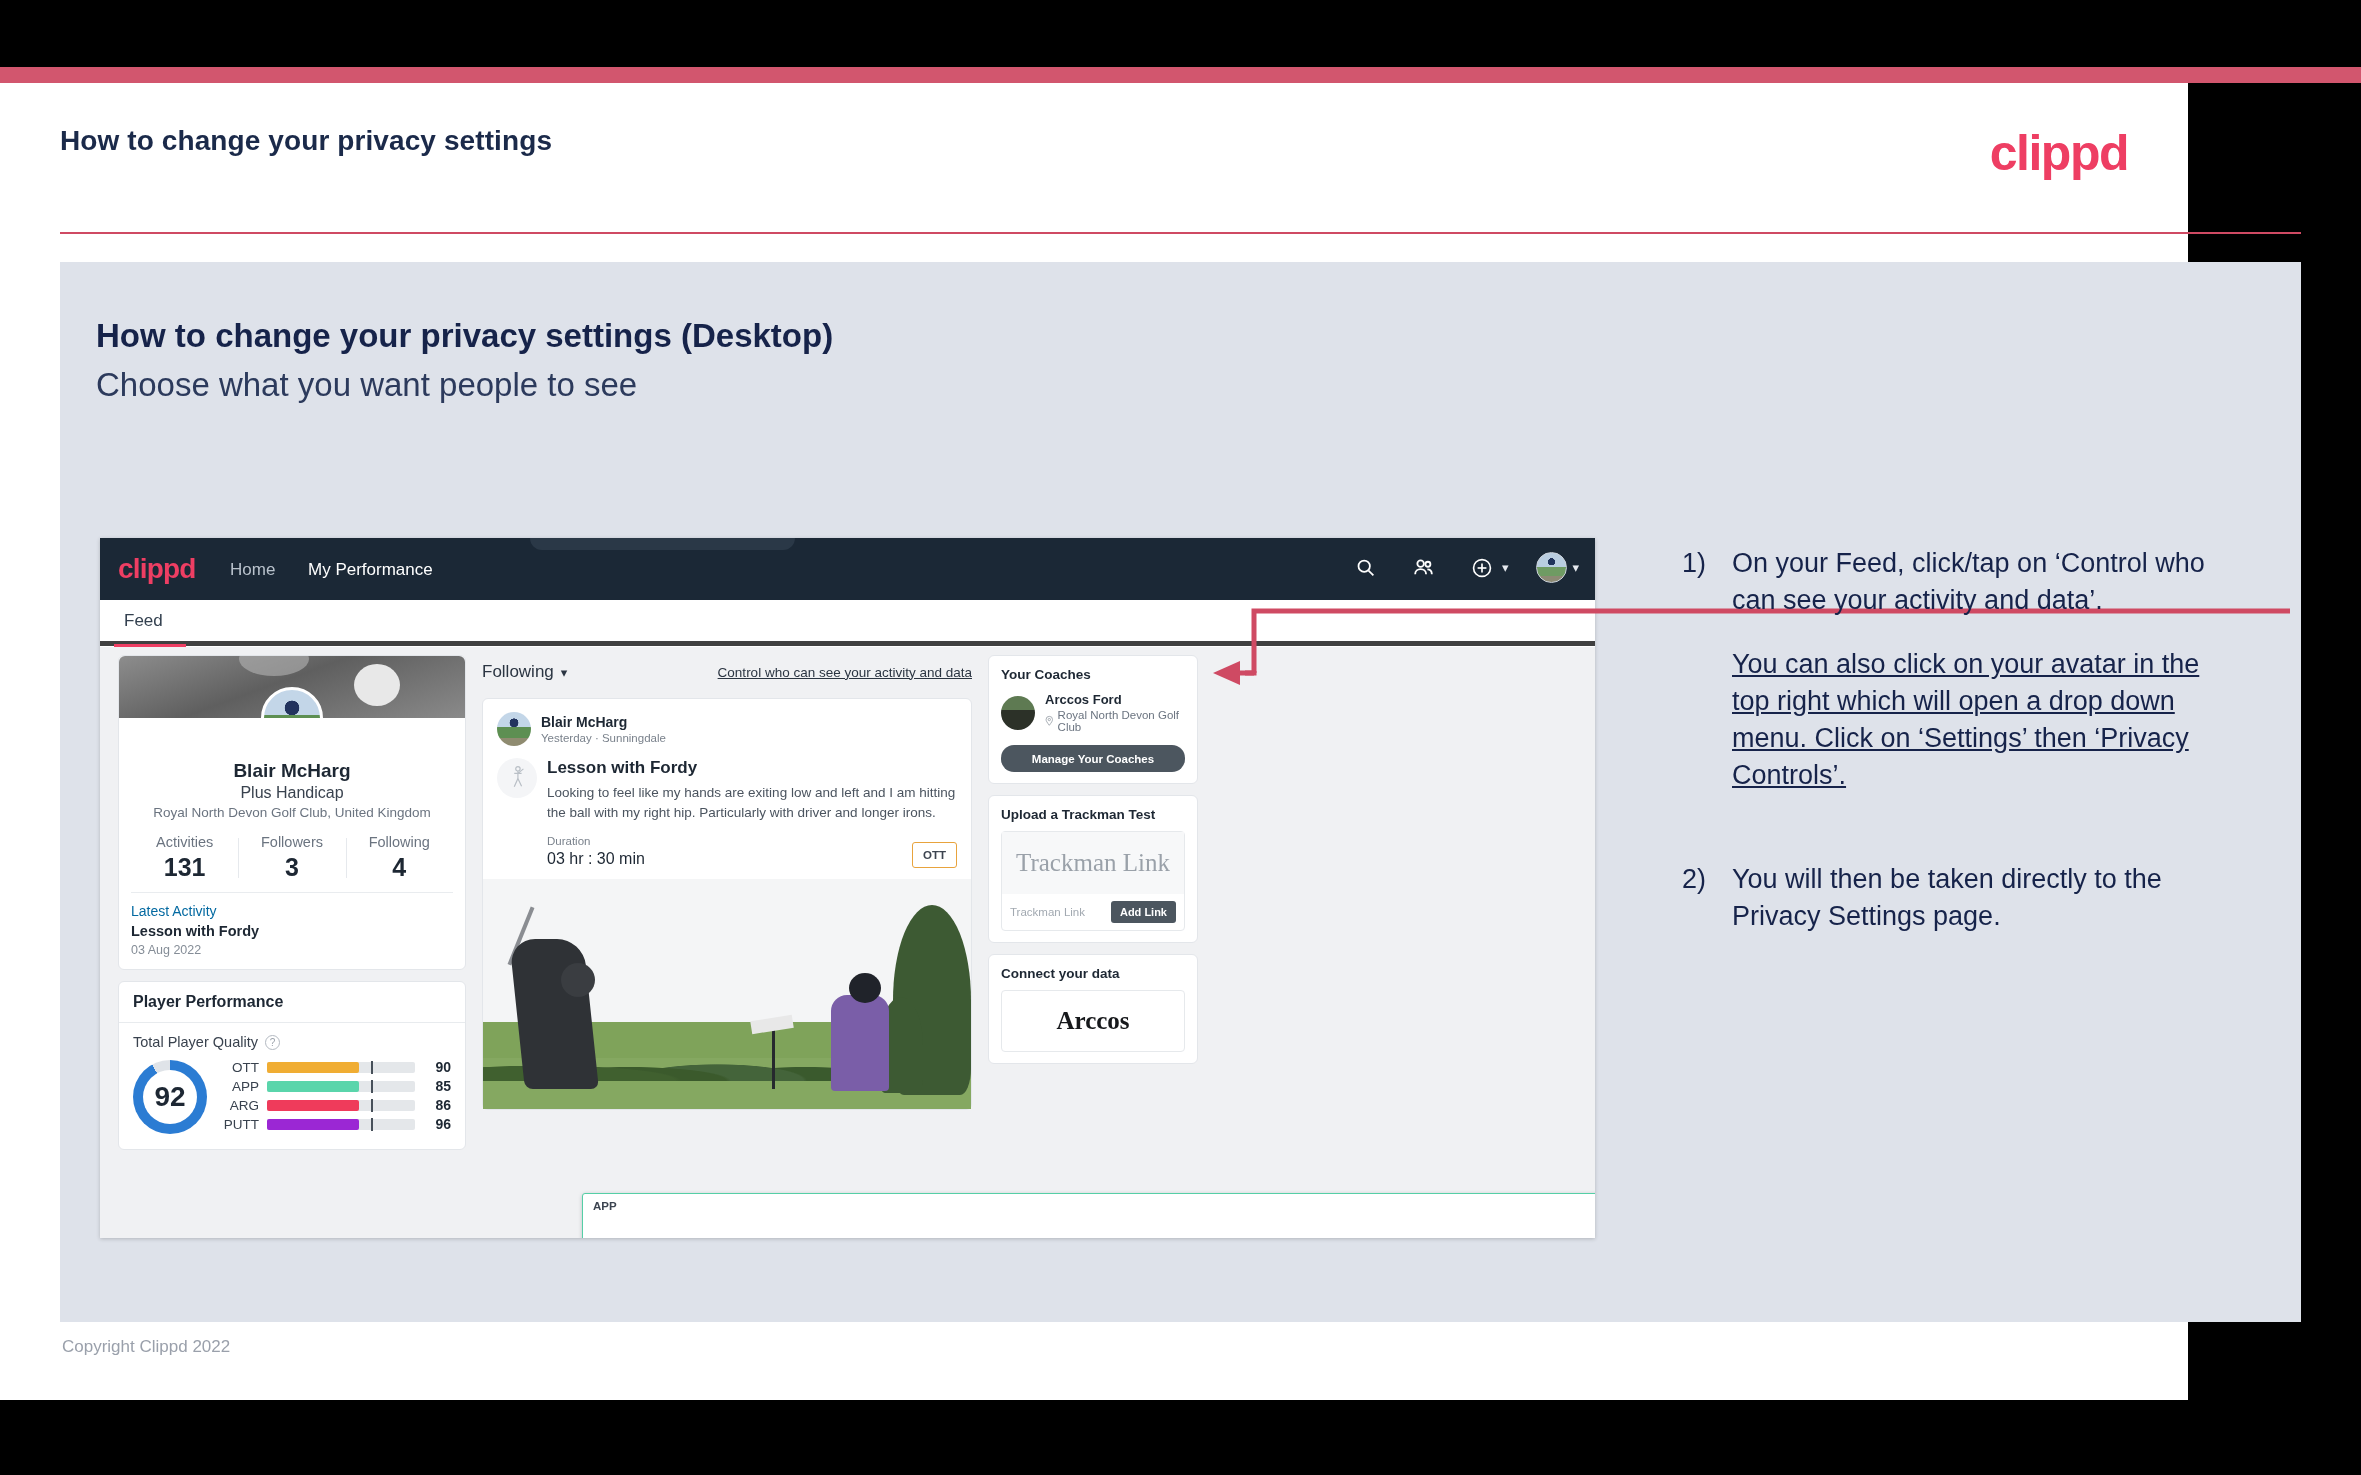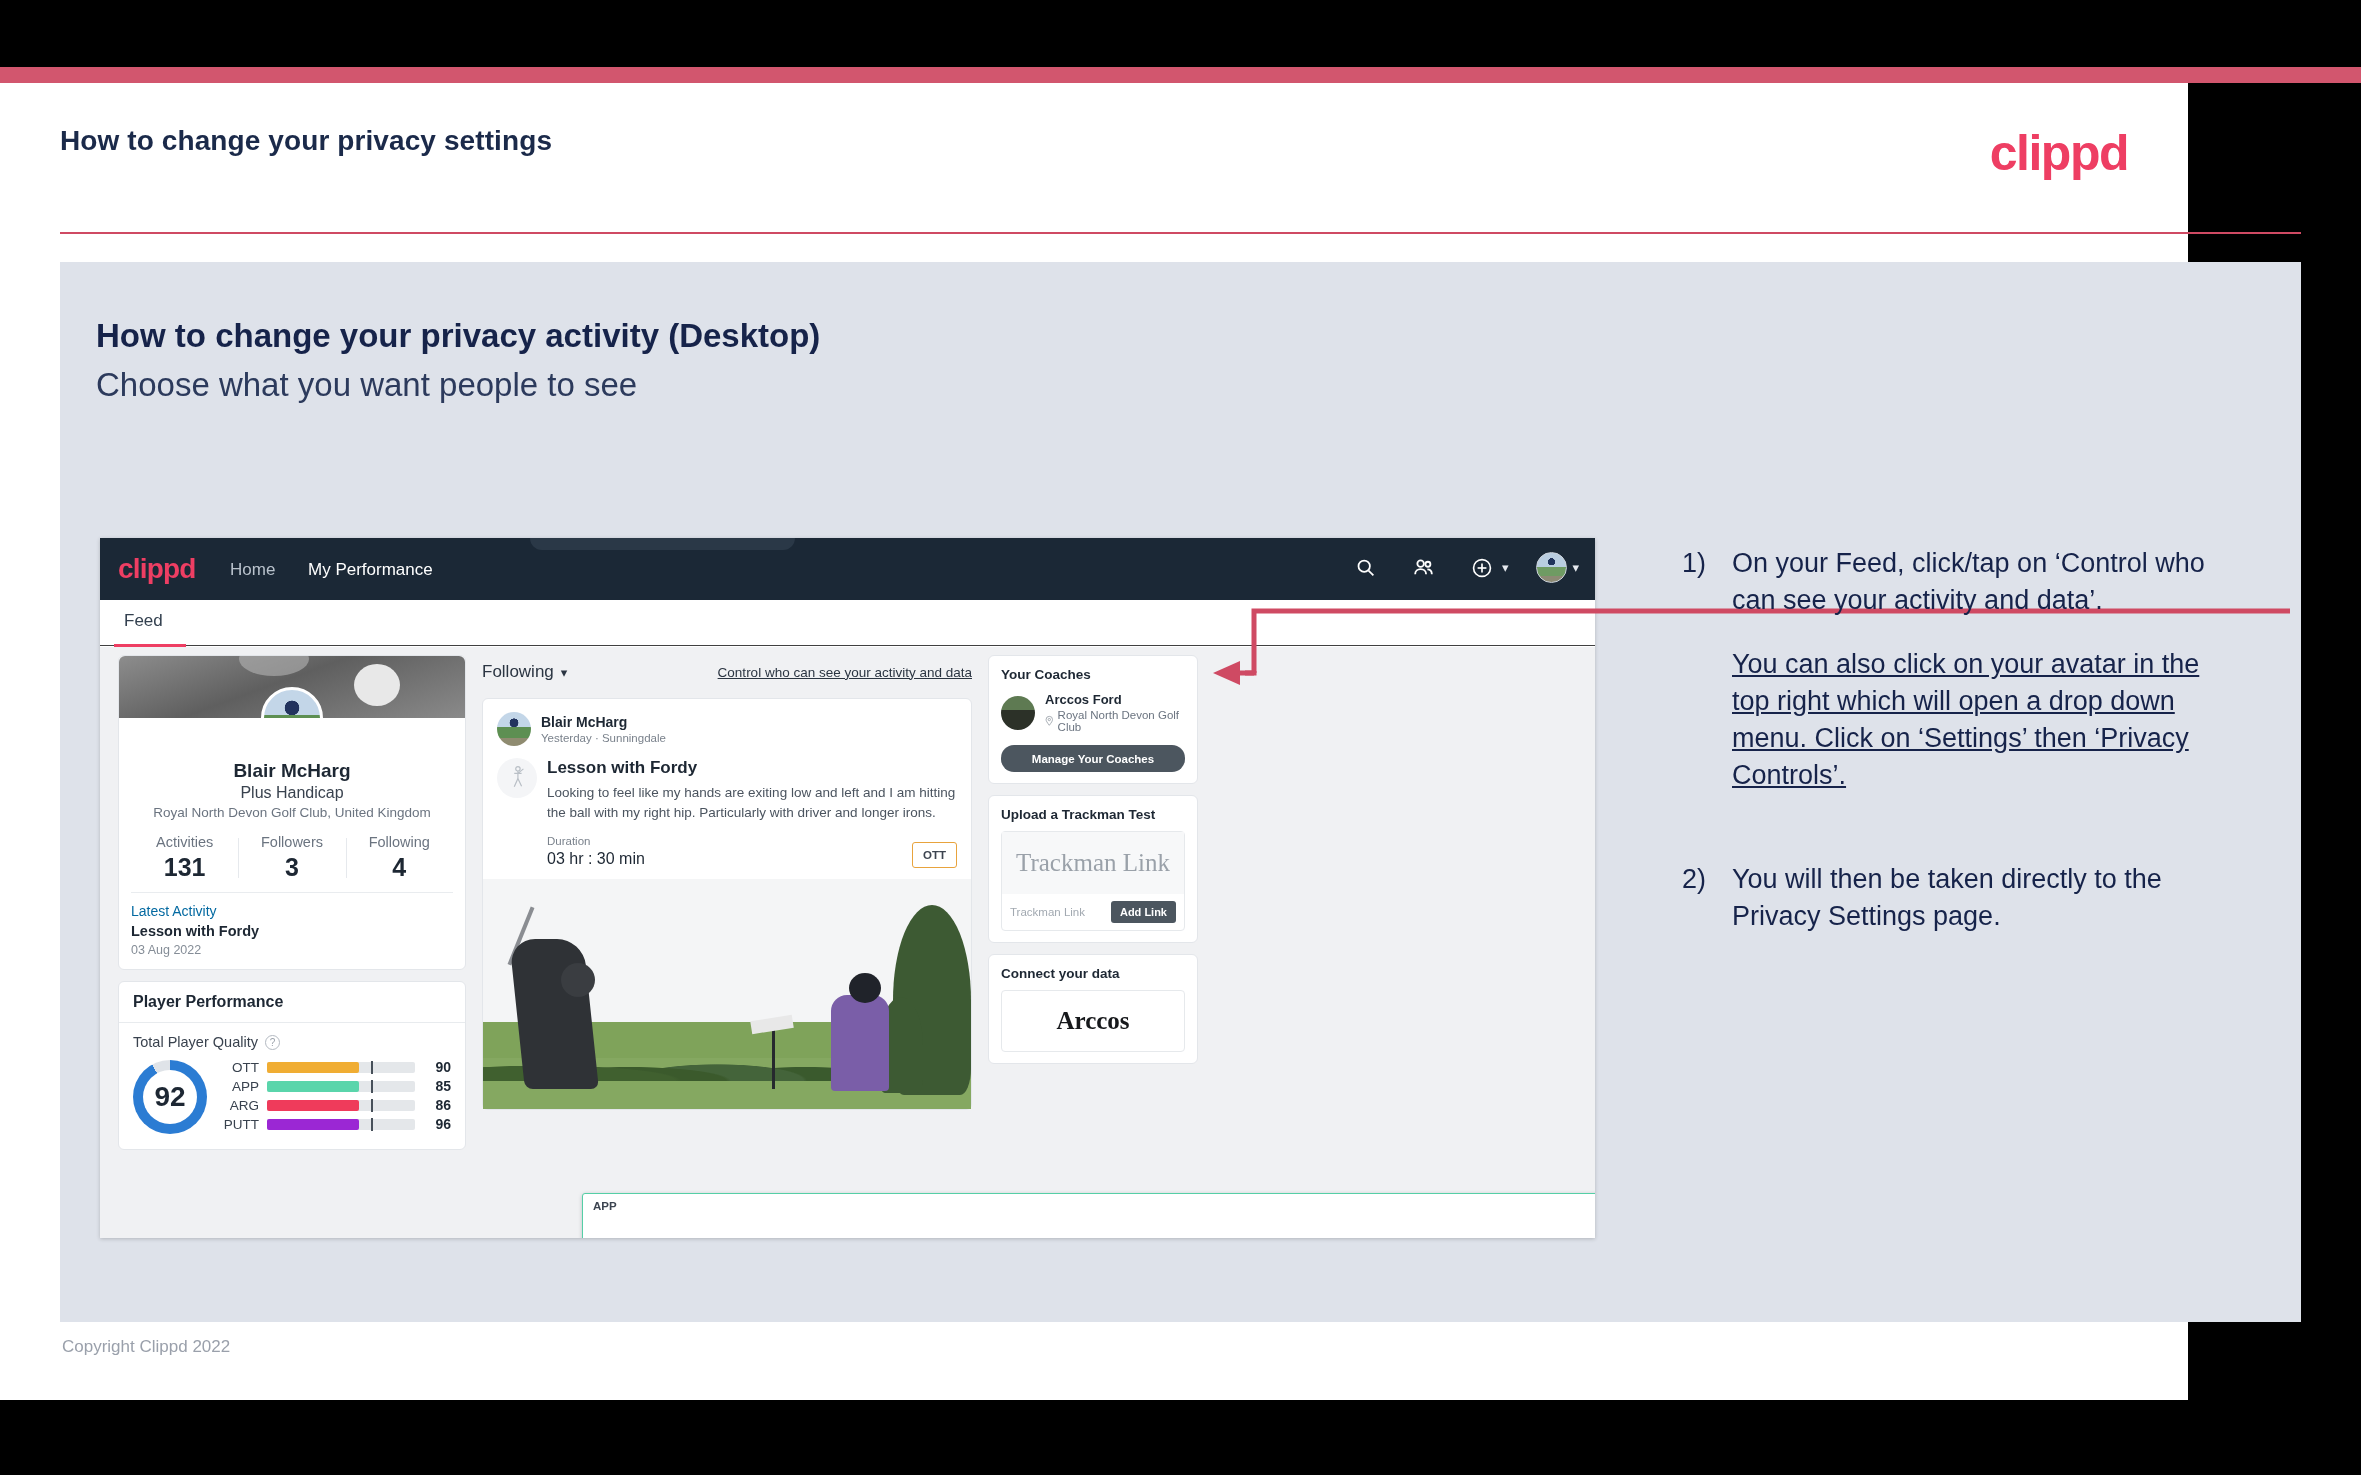--- a/index.html
+++ b/index.html
@@ -37,21 +37,21 @@
   .nav-icons { position:absolute; right:16px; top:14px; display:flex; align-items:center; gap:28px; }
   .nic { width:30px; height:30px; display:flex; align-items:center; justify-content:center; color:#fff; }
   .nic svg { display:block; }
   .chev { font-size:13px; color:#e6eaef; margin-left:5px; }
   .avatar-nav { width:31px; height:31px; border-radius:50%;
       background:
         radial-gradient(circle at 50% 30%, #20335c 0 14%, transparent 15%),
         linear-gradient(#b9cde0 0 48%, #6f9b63 48% 78%, #8d8a74 78% 100%);
       border:1px solid #cbd2da; }
 
-  .app-tabs { position:absolute; left:0; top:62px; width:1495px; height:46px; background:#fff; border-bottom:1px solid #404040; }
+  .app-tabs { position:absolute; left:0; top:62px; width:1495px; height:46px; background:#fff; border-bottom:5px solid #404040; }
   .tab-feed { position:absolute; left:24px; top:11px; font-size:17px; color:#33404f; }
   .tab-underline { position:absolute; left:14px; top:44px; width:72px; height:3px; background:#ee3e63; }
 
   .app-body { position:absolute; left:0; top:109px; width:1495px; height:591px; background:#f0f1f3; }
 
   
   .col-left { position:absolute; left:18px; top:8px; width:348px; }
   .card { background:#fff; border:1px solid #e3e6ea; border-radius:6px; }
 
   .pcard-cover { height:62px; background:linear-gradient(160deg,#8d8d8d,#5f5f5f 45%,#8a8a8a);
@@ -172,21 +172,21 @@
 
   <div class="bar-black-top"></div>
   <div class="bar-pink"></div>
   <div class="bar-black-bot"></div>
 
   <div class="hdr-title">How to change your privacy settings</div>
   <div class="logo-top">clippd</div>
   <div class="hdr-rule"></div>
 
   <div class="panel"></div>
-  <div class="panel-h1">How to change your privacy activity (Desktop)</div>
+  <div class="panel-h1">How to change your privacy settings (Desktop)</div>
   <div class="panel-h2">Choose what you want people to see</div>
 
   <div class="copyright">Copyright Clippd 2022</div>
 
   <div class="app">
 
     <div class="app-nav">
       <div class="nav-notch"></div>
       <div class="app-nav-logo">clippd</div>
       <div class="app-nav-item" style="left:130px">Home</div>

